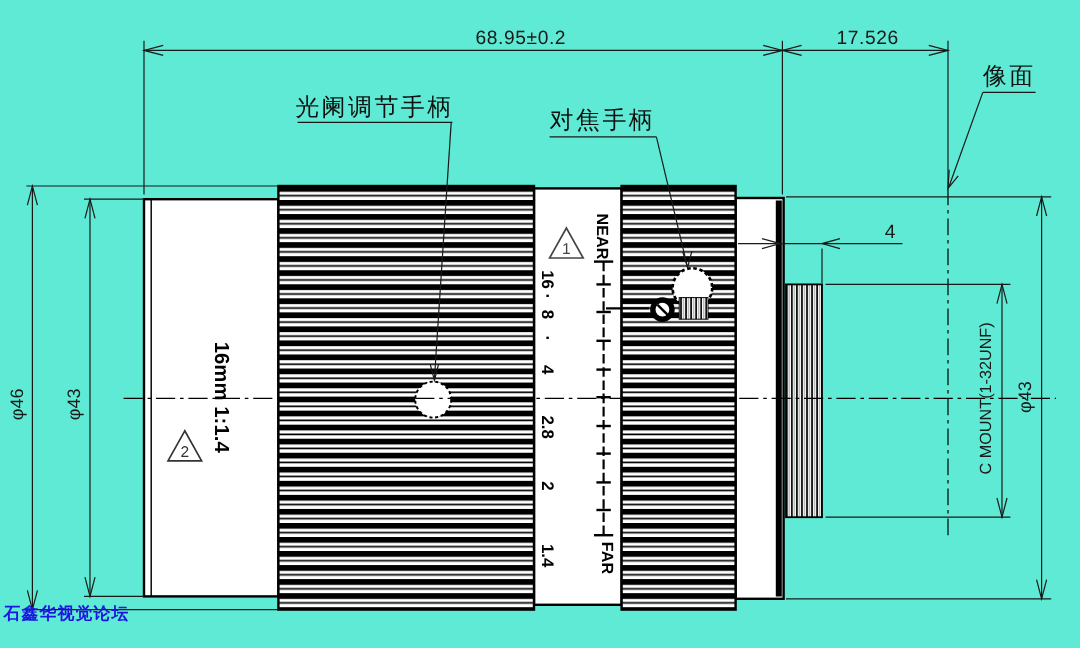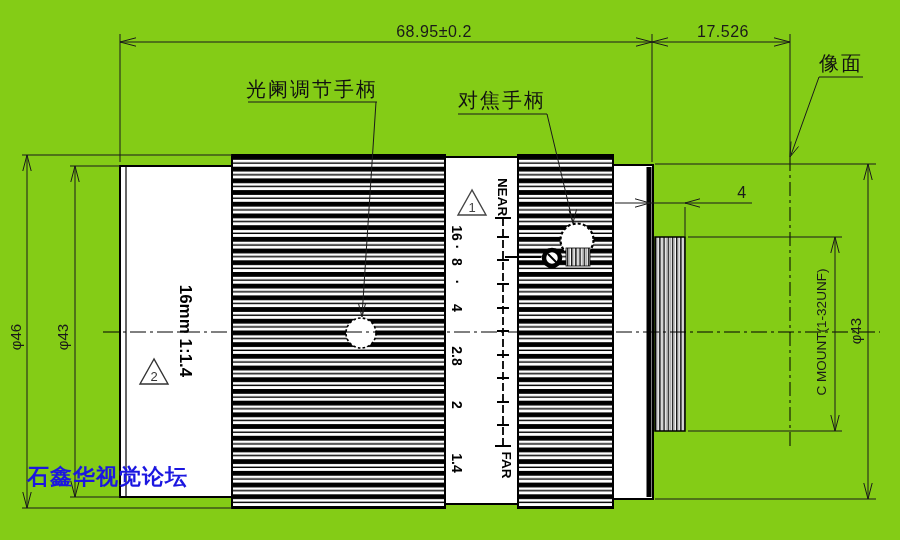--- a/index.html
+++ b/index.html
@@ -1,30 +1,30 @@
 <!DOCTYPE html>
 <html><head>
 <meta charset="utf-8">
 <style>
   html,body{margin:0;padding:0;background:#fff;}
-  #stage{position:relative;width:900px;height:540px;background:#84cc16;overflow:hidden;
+  #stage{position:relative;width:900px;height:540px;background:#5eead4;overflow:hidden;
          font-family:"Liberation Sans","DejaVu Sans",sans-serif;}
   svg{position:absolute;left:0;top:0;}
   .obj{fill:#fff;stroke:#000;stroke-width:2;}
   .thin{stroke:#000;stroke-width:1.2;fill:none;}
   .dim{stroke:#1a1a1a;stroke-width:1;fill:none;}
   .arr{stroke:#1a1a1a;stroke-width:1;fill:none;stroke-linejoin:miter;}
   .cad{fill:#1a1a1a;font-size:16px;letter-spacing:0.5px;}
   .cadv{fill:#1a1a1a;font-size:15px;}
   .cjk{fill:#111;font-size:20px;letter-spacing:2px;}
   .boldlab{fill:#000;font-weight:bold;}
   .tick{stroke:#000;stroke-width:2;}
   .wm{position:absolute;left:3px;color:#1b16e0;font-weight:bold;line-height:1;
       font-family:"Liberation Sans",sans-serif;}
-  .wm1{top:466px;font-size:22px;letter-spacing:1px;margin-left:24px;}
+  .wm1{top:504px;font-size:14px;letter-spacing:1px;}
   .wm2{top:508px;font-size:25px;}
 </style>
 </head>
 <body>
 
 <div id="stage">
 <svg width="900" height="540" viewBox="0 0 900 540">
   <defs>
     <pattern id="knurl" x="0" y="155" width="10" height="11.7" patternUnits="userSpaceOnUse">
       <rect width="10" height="11.7" fill="#fff"></rect>

